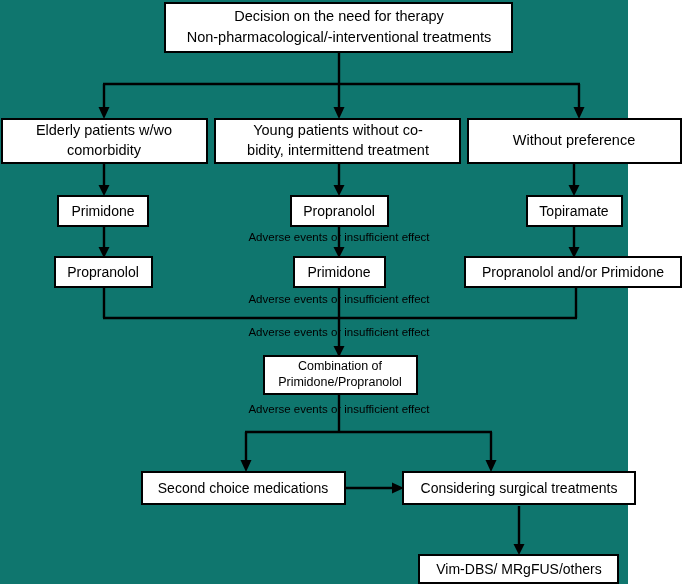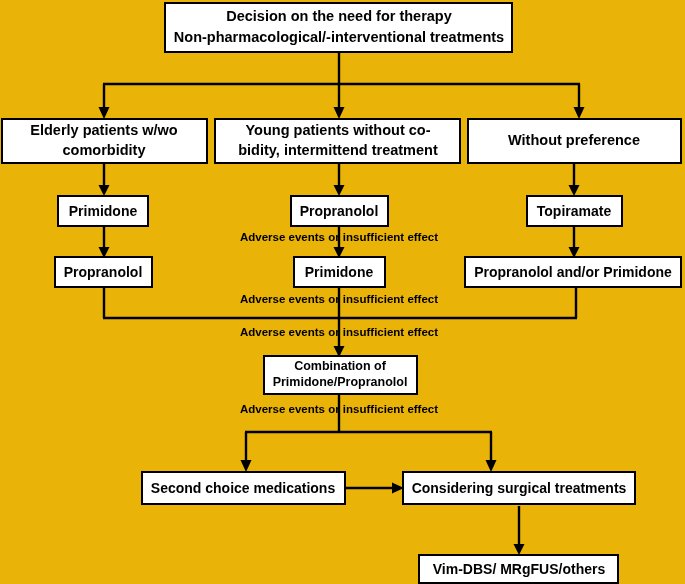--- a/index.html
+++ b/index.html
@@ -8,24 +8,23 @@
     background: #ffffff;
   }
   body {
     width: 685px;
     height: 584px;
     font-family: "Liberation Sans", sans-serif;
     overflow: hidden;
   }
   #flowchart-root {
     position: relative;
-    width: 685px;
+    width: 628px;
     height: 584px;
-    background: #eab308;
-    font-weight: bold;
+    background: #0f766e;
   }
   svg.chart-svg {
     display: block;
     width: 685px;
     height: 584px;
   }
   .node-box {
     fill: #ffffff;
     stroke: #000000;
     stroke-width: 2;

